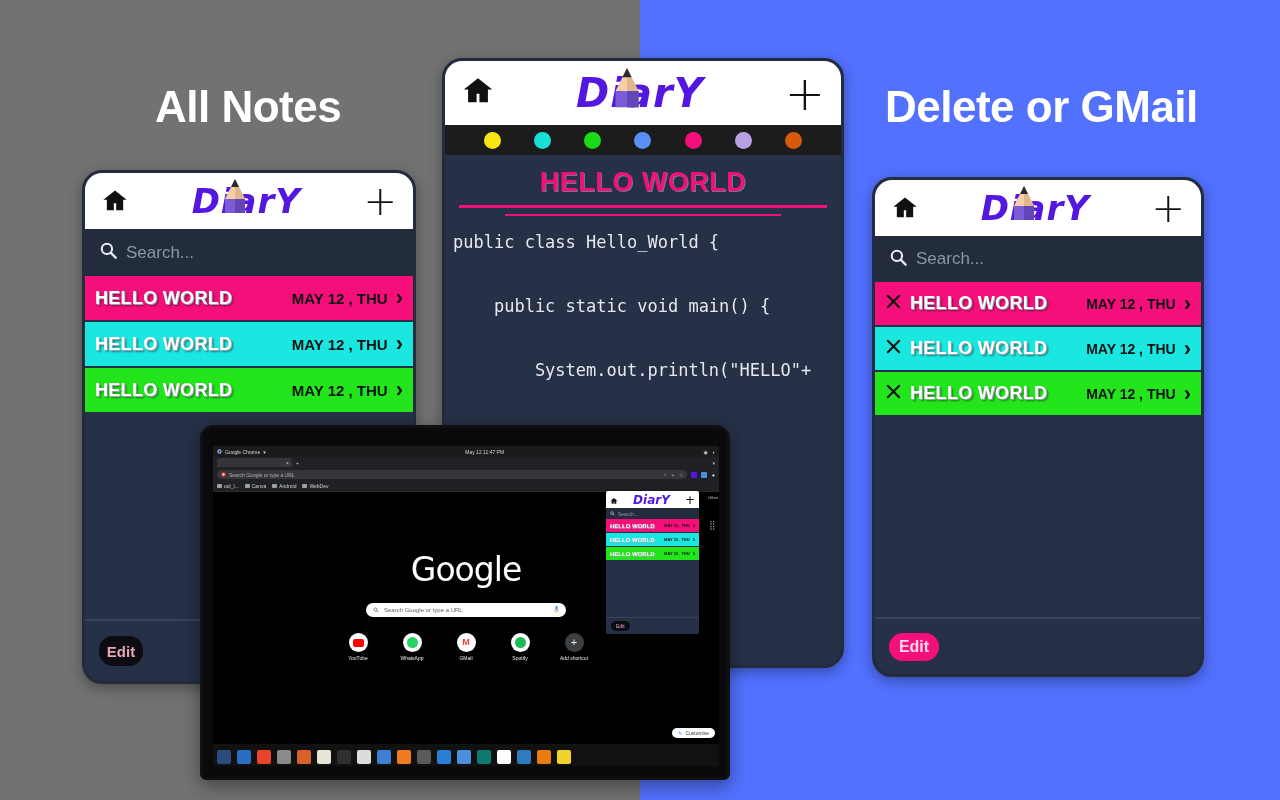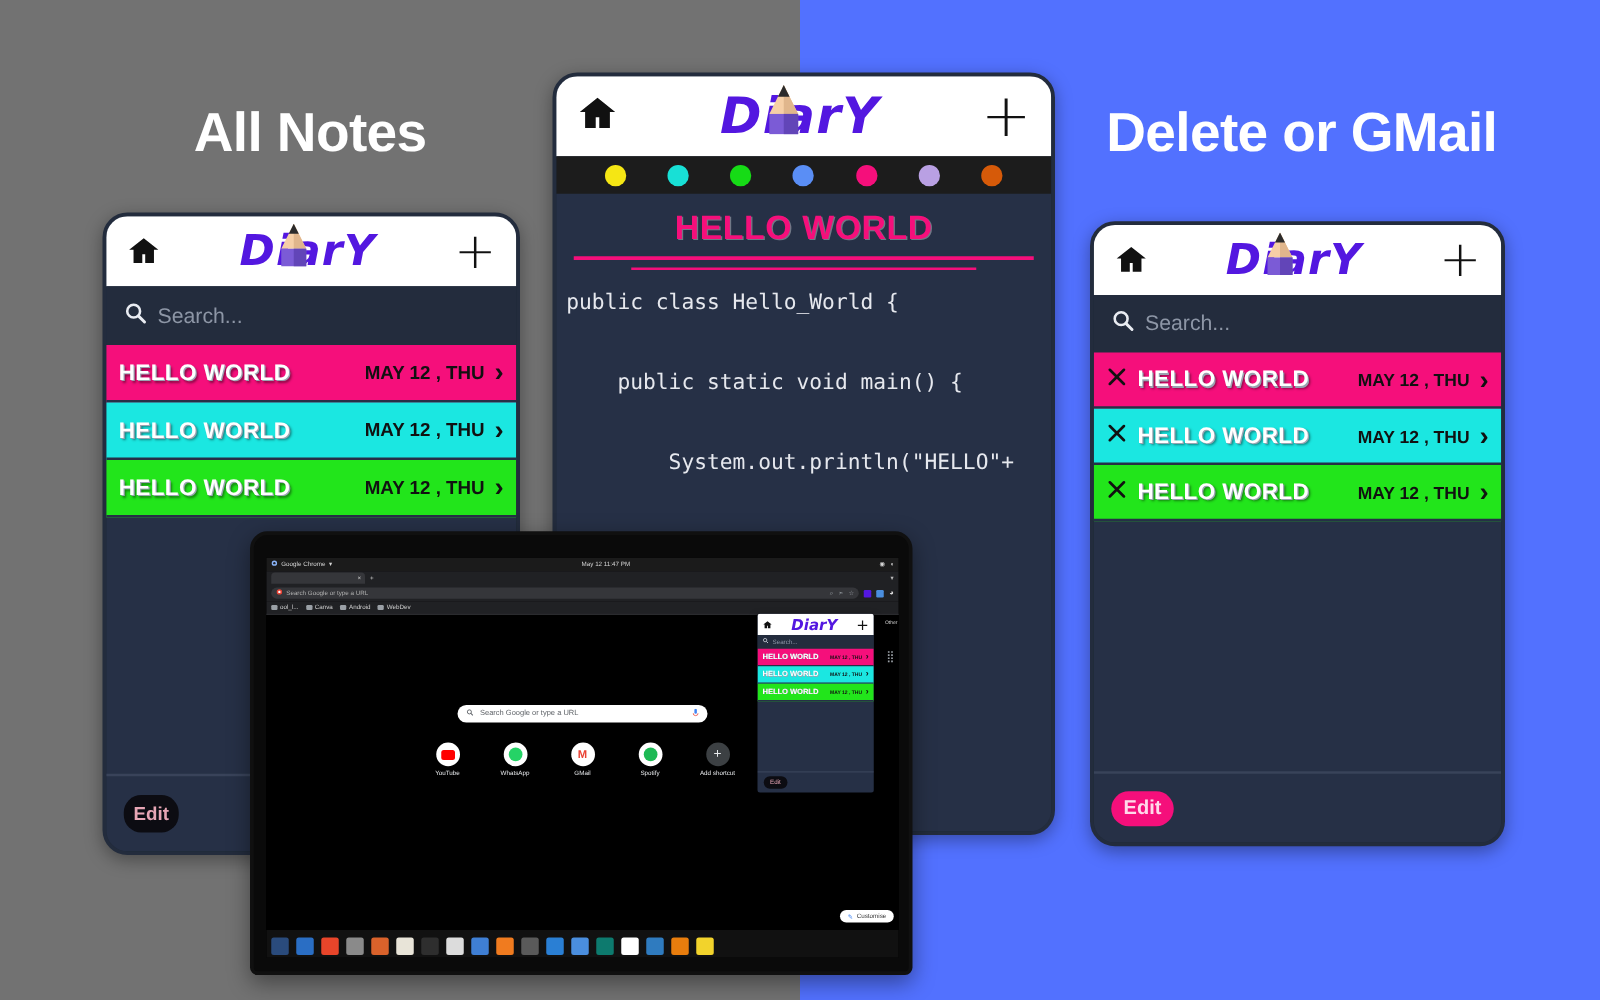--- a/index.html
+++ b/index.html
@@ -407,20 +407,21 @@
             <span>Android</span>
           </span>
           <span class="bm">
             <span class="bm-folder"></span>
             <span>WebDev</span>
           </span>
         </div>
 
       <div class="content-area">
         <div class="google-wrap">
+          <div class="google-logo">Google</div>
           <div class="g-search">
             <span>
               <svg width="6" height="6" viewBox="0 0 24 24">
                   <circle cx="10" cy="10" r="6.5" fill="none" stroke="#5f6368" stroke-width="3"></circle>
                   <line x1="15" y1="15" x2="21" y2="21" stroke="#5f6368" stroke-width="3.5"></line>
                 </svg>
             </span>
             <span>Search Google or type a URL</span>
             <span style="margin-left:auto">
               <svg width="5" height="7" viewBox="0 0 10 14">

